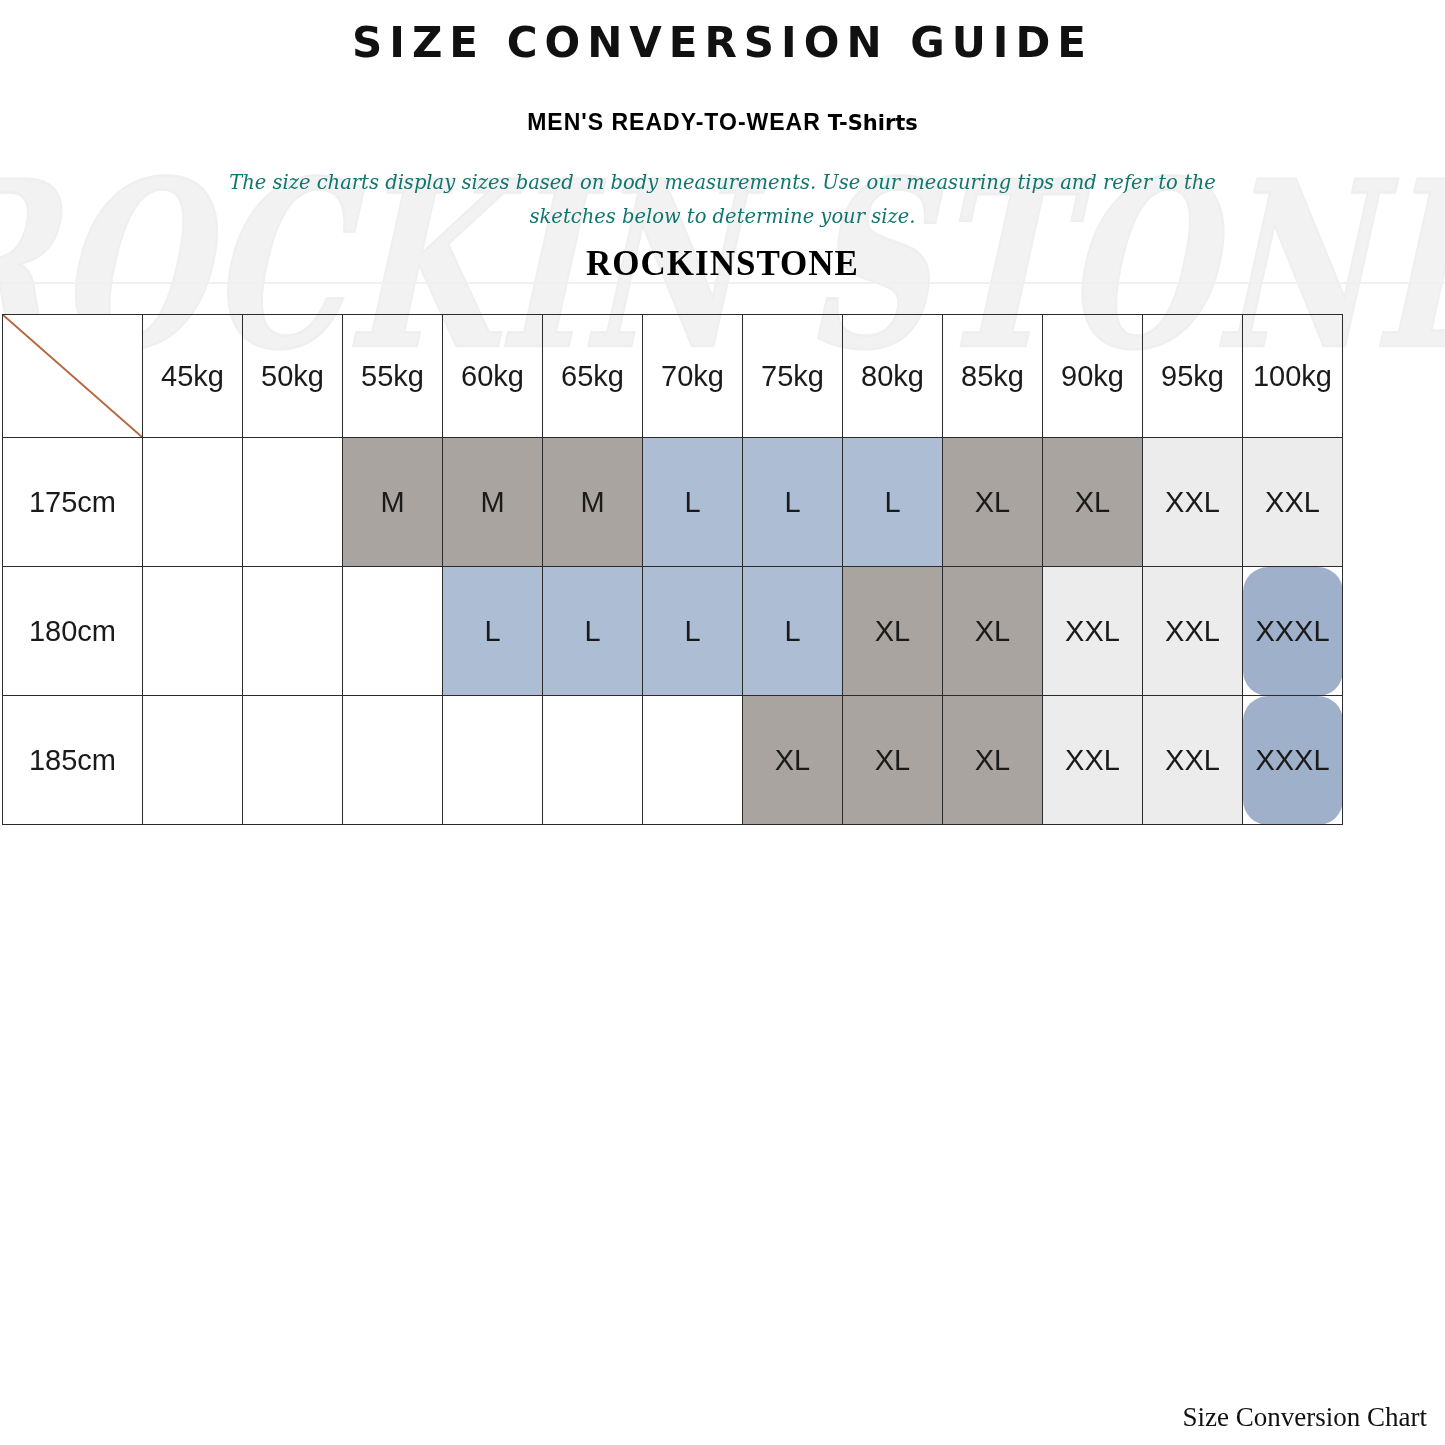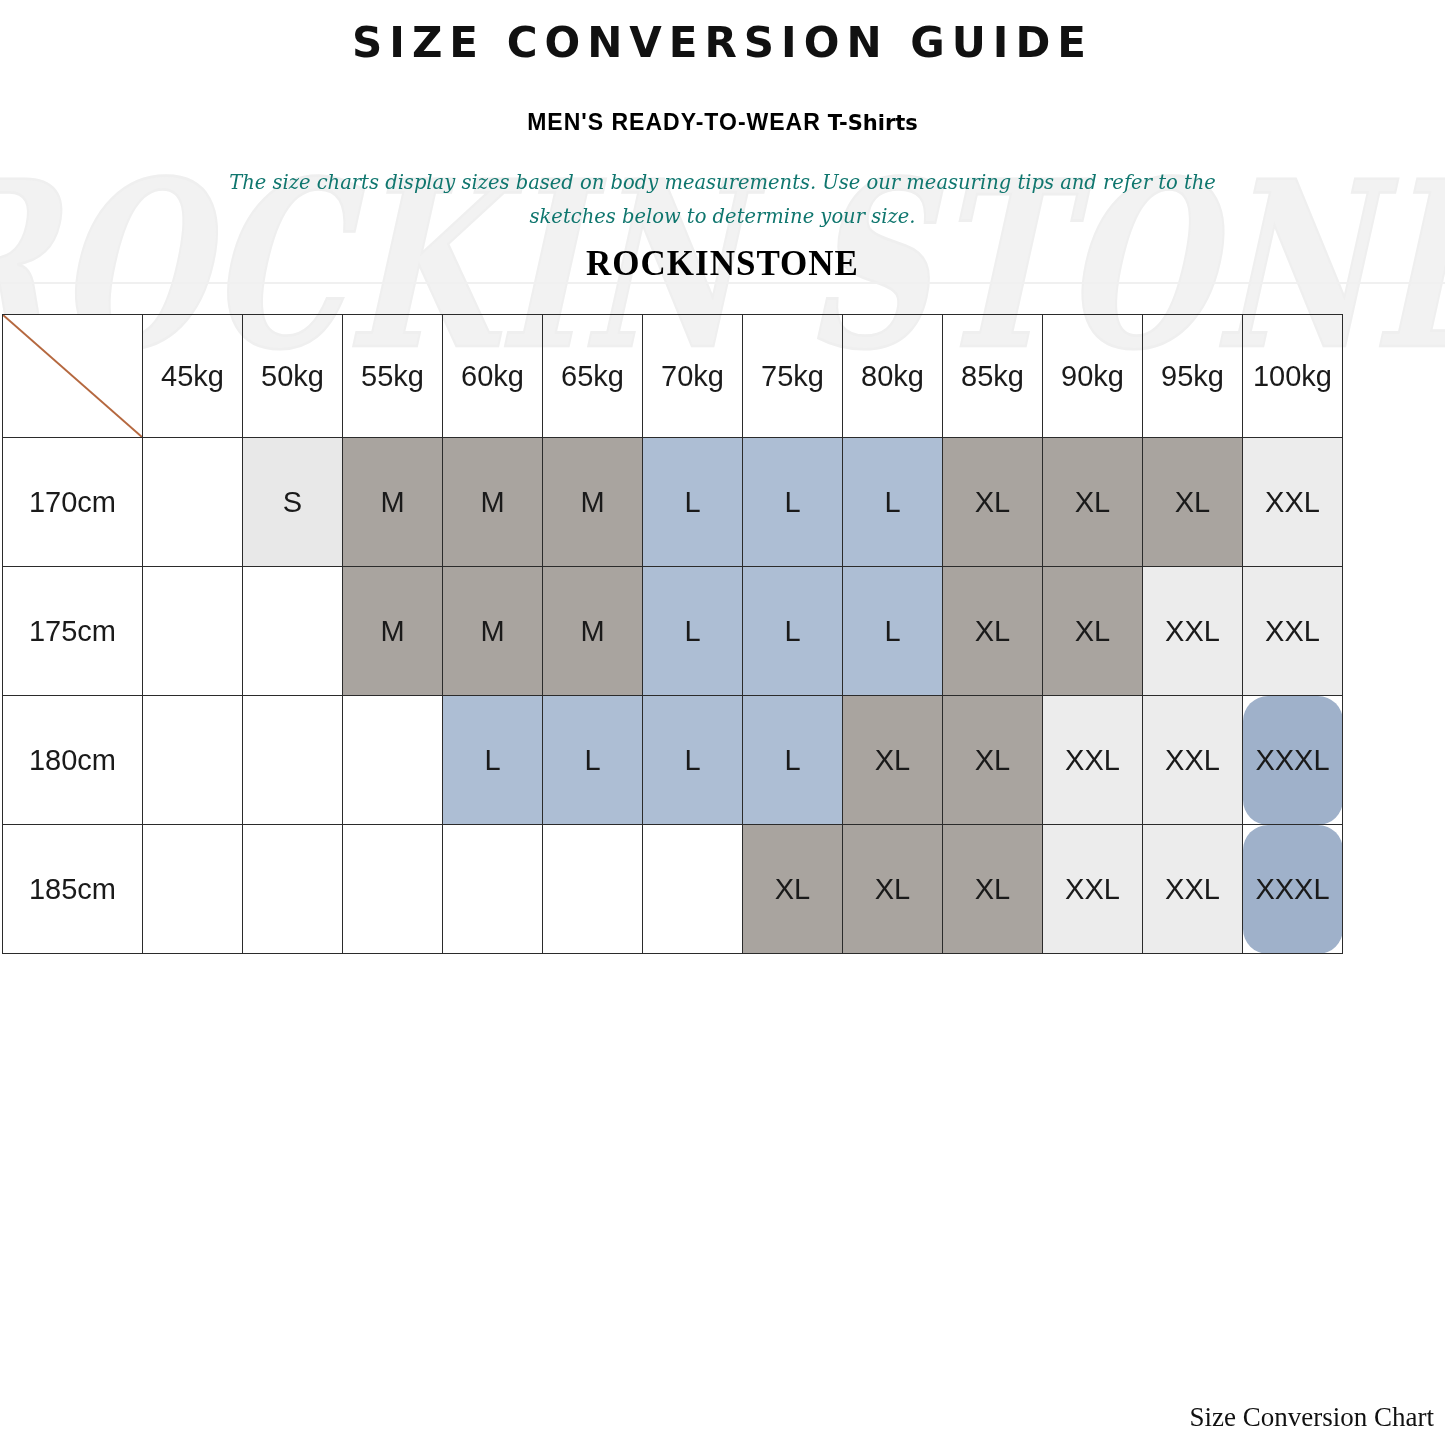--- a/index.html
+++ b/index.html
@@ -141,21 +141,21 @@
   .c-xs    { background: #e4e4e4; }
   .c-s     { background: #e8e8e8; }
   .c-m     { background: #a9a49f; }
   .c-l     { background: #adbed4; }
   .c-xl    { background: #a9a49f; }
   .c-xxl   { background: #ececec; }
   .c-xxxl  { background: #9fb1ca; border-radius: 25px; }
 
   .footer-note {
     position: absolute;
-    right: 11px;
+    right: 18px;
     bottom: 12px;
     font-family: "Liberation Serif", serif;
     font-size: 27px;
     color: #111;
     z-index: 3;
   }
 </style>
 </head>
 <body>
 
@@ -212,48 +212,33 @@
         <th>90kg</th>
         <th>95kg</th>
         <th>100kg</th>
       </tr>
     </thead>
     <tbody>
 
 
 
 
-      <tr>
-        <td>170cm</td>
-        <td class="c-none"></td>
-        <td class="c-s">S</td>
+
+      <tr>
+        <td>175cm</td>
+        <td class="c-none"></td>
+        <td class="c-none"></td>
         <td class="c-m">M</td>
         <td class="c-m">M</td>
         <td class="c-m">M</td>
         <td class="c-l">L</td>
         <td class="c-l">L</td>
         <td class="c-l">L</td>
         <td class="c-xl">XL</td>
         <td class="c-xl">XL</td>
-        <td class="c-xl">XL</td>
-        <td class="c-xxl">XXL</td>
-      </tr>
-
-      <tr>
-        <td>175cm</td>
-        <td class="c-none"></td>
-        <td class="c-none"></td>
-        <td class="c-m">M</td>
-        <td class="c-m">M</td>
-        <td class="c-m">M</td>
-        <td class="c-l">L</td>
-        <td class="c-l">L</td>
-        <td class="c-l">L</td>
-        <td class="c-xl">XL</td>
-        <td class="c-xl">XL</td>
         <td class="c-xxl">XXL</td>
         <td class="c-xxl">XXL</td>
       </tr>
 
       <tr>
         <td>180cm</td>
         <td class="c-none"></td>
         <td class="c-none"></td>
         <td class="c-none"></td>
         <td class="c-l">L</td>

